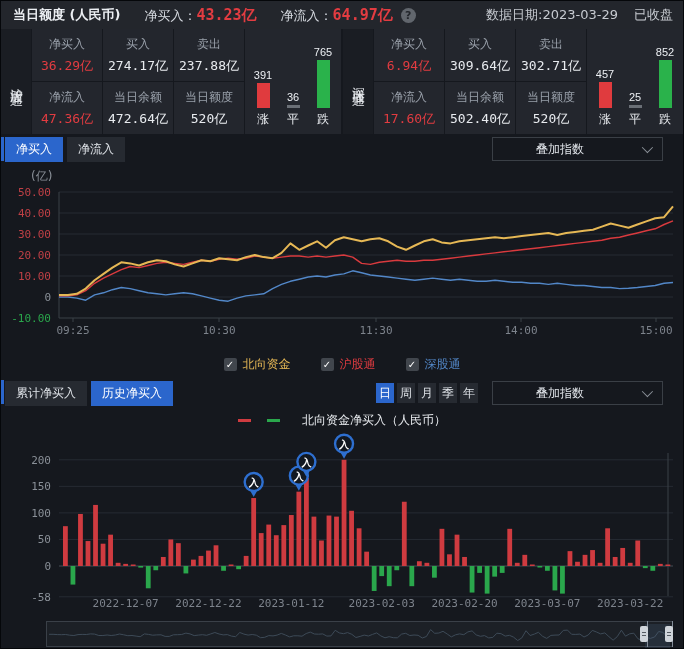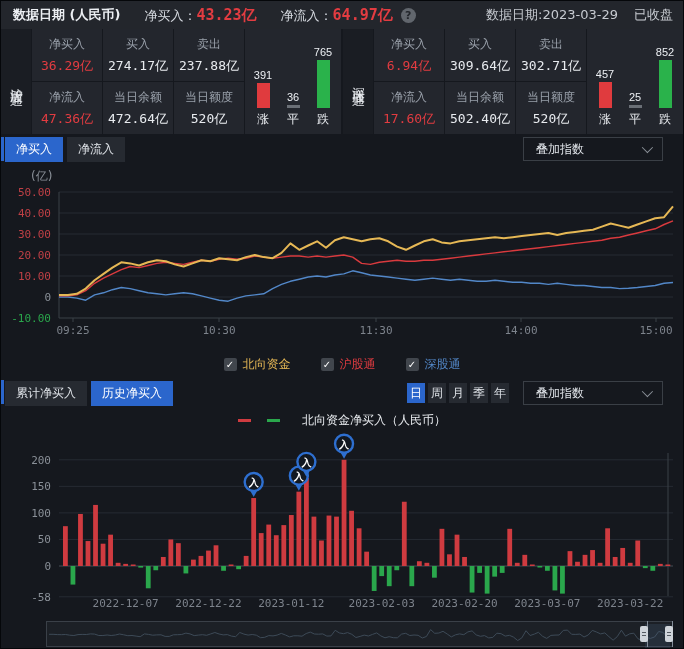--- a/index.html
+++ b/index.html
@@ -37,21 +37,21 @@
   .mbl{font-size:12px;color:#e8ebef;margin-top:3px;}
   
   .tabrow{height:30px;display:flex;align-items:center;position:relative;background:#15181e;}
   .tabrow.r2{height:32px;}
   .accent{position:absolute;left:0;top:3px;width:3px;height:24px;background:#2b66cc;}
   .tab{margin-left:4px;padding:4px 11px;font-size:12px;background:#262a31;color:#dfe3e8;cursor:pointer;}
   .tab:first-of-type{margin-left:18px;}
   .tab.active{background:#2b66cc;color:#fff;}
   .spacer{flex:1;}
   .dropdown{width:138px;height:22px;border:1px solid #3a3f46;display:flex;align-items:center;
-            font-size:12px;color:#dfe3e8;margin-right:20px;cursor:pointer;}
+            font-size:12px;color:#dfe3e8;margin-right:20px;cursor:pointer;padding-left:31px;}
   .dropdown span{margin-left:12px;}
   .chev{margin-left:auto;margin-right:12px;width:7px;height:7px;border-right:1.5px solid #8a9098;
         border-bottom:1.5px solid #8a9098;transform:rotate(45deg) translateY(-2px);}
   .pbtn{width:18px;height:20px;margin-left:3px;background:#262a31;color:#dfe3e8;font-size:12px;
         display:flex;align-items:center;justify-content:center;cursor:pointer;}
   .pbtn.active{background:#2b66cc;color:#fff;}
   
   .chartwrap{position:relative;height:187px;}
   .legendrow{height:26px;display:flex;align-items:center;justify-content:center;gap:30px;font-size:12px;}
   .lgitem{display:flex;align-items:center;gap:6px;cursor:pointer;}
@@ -72,21 +72,21 @@
           cursor:ew-resize;display:flex;flex-direction:column;align-items:center;justify-content:center;gap:2px;}
   .handle i{display:block;width:4px;height:1px;background:#555b63;}
   .stem{position:absolute;top:2px;width:1px;height:26px;background:#848d99;}
 </style>
 </head>
 <body>
 
 <div id="app">
 
   <div class="topbar">
-    <span class="title">数据日期 (人民币)</span>
+    <span class="title">当日额度 (人民币)</span>
     <span class="kv"><span>净买入：</span><b>43.23亿</b></span>
     <span class="kv"><span>净流入：</span><b>64.97亿</b></span>
     <span class="help">?</span>
     <span class="topright">
       <span><span>数据日期:</span><span>2023-03-29</span></span>
       <span>已收盘</span>
     </span>
   </div>
 
   <div class="panels">

